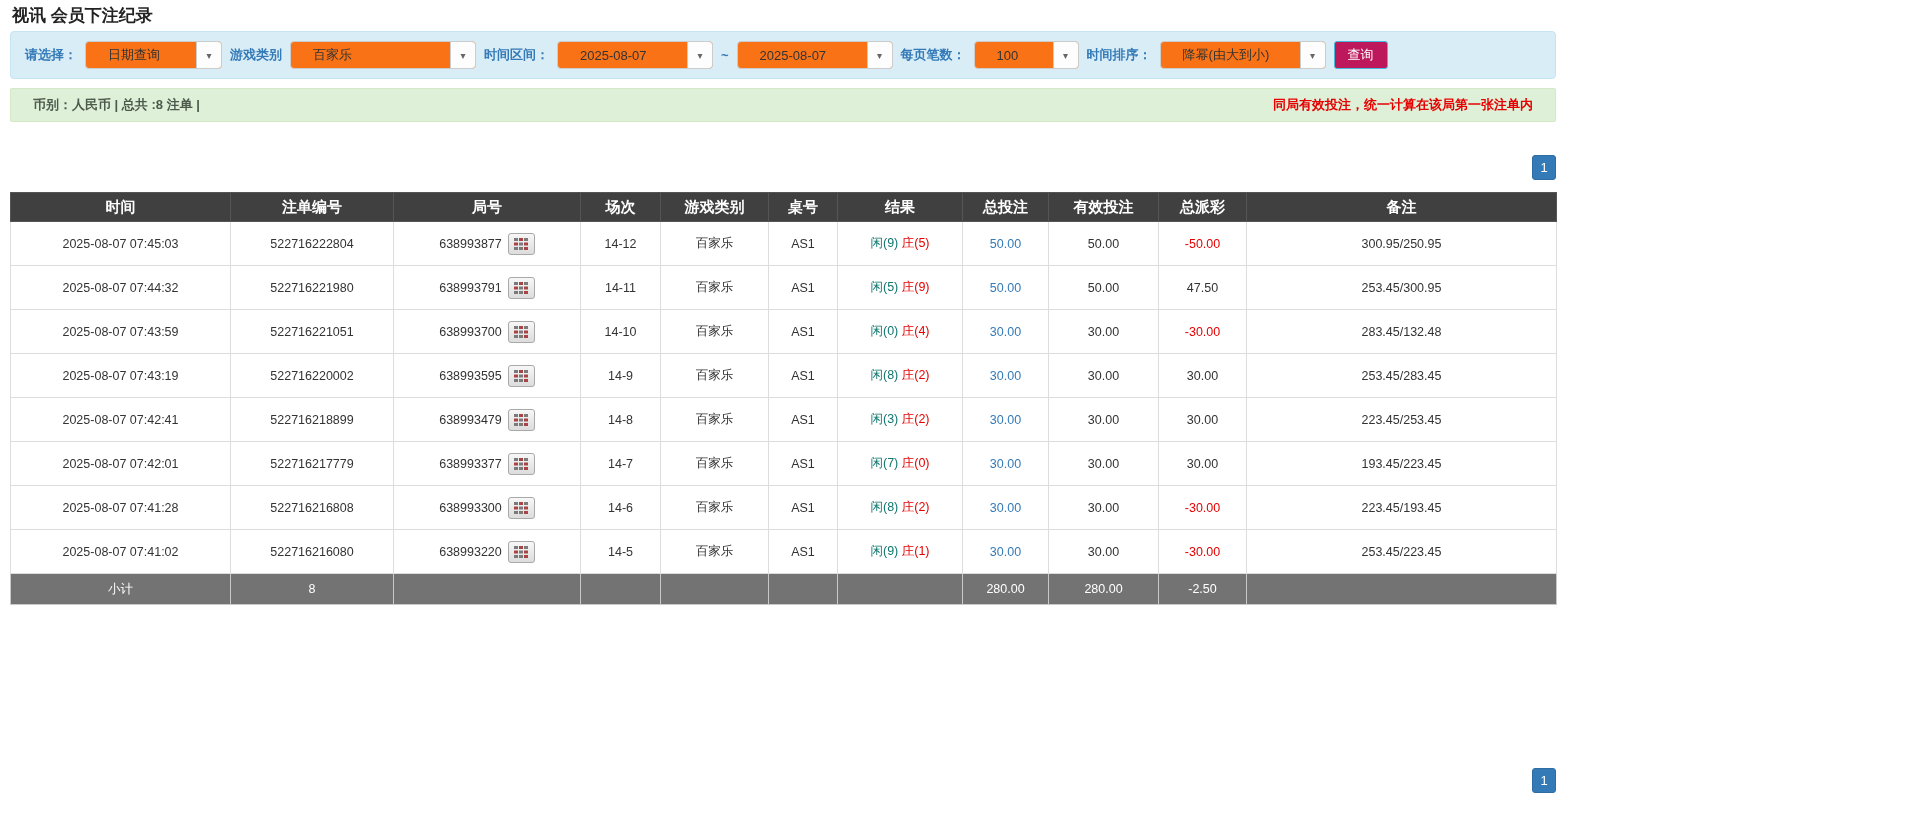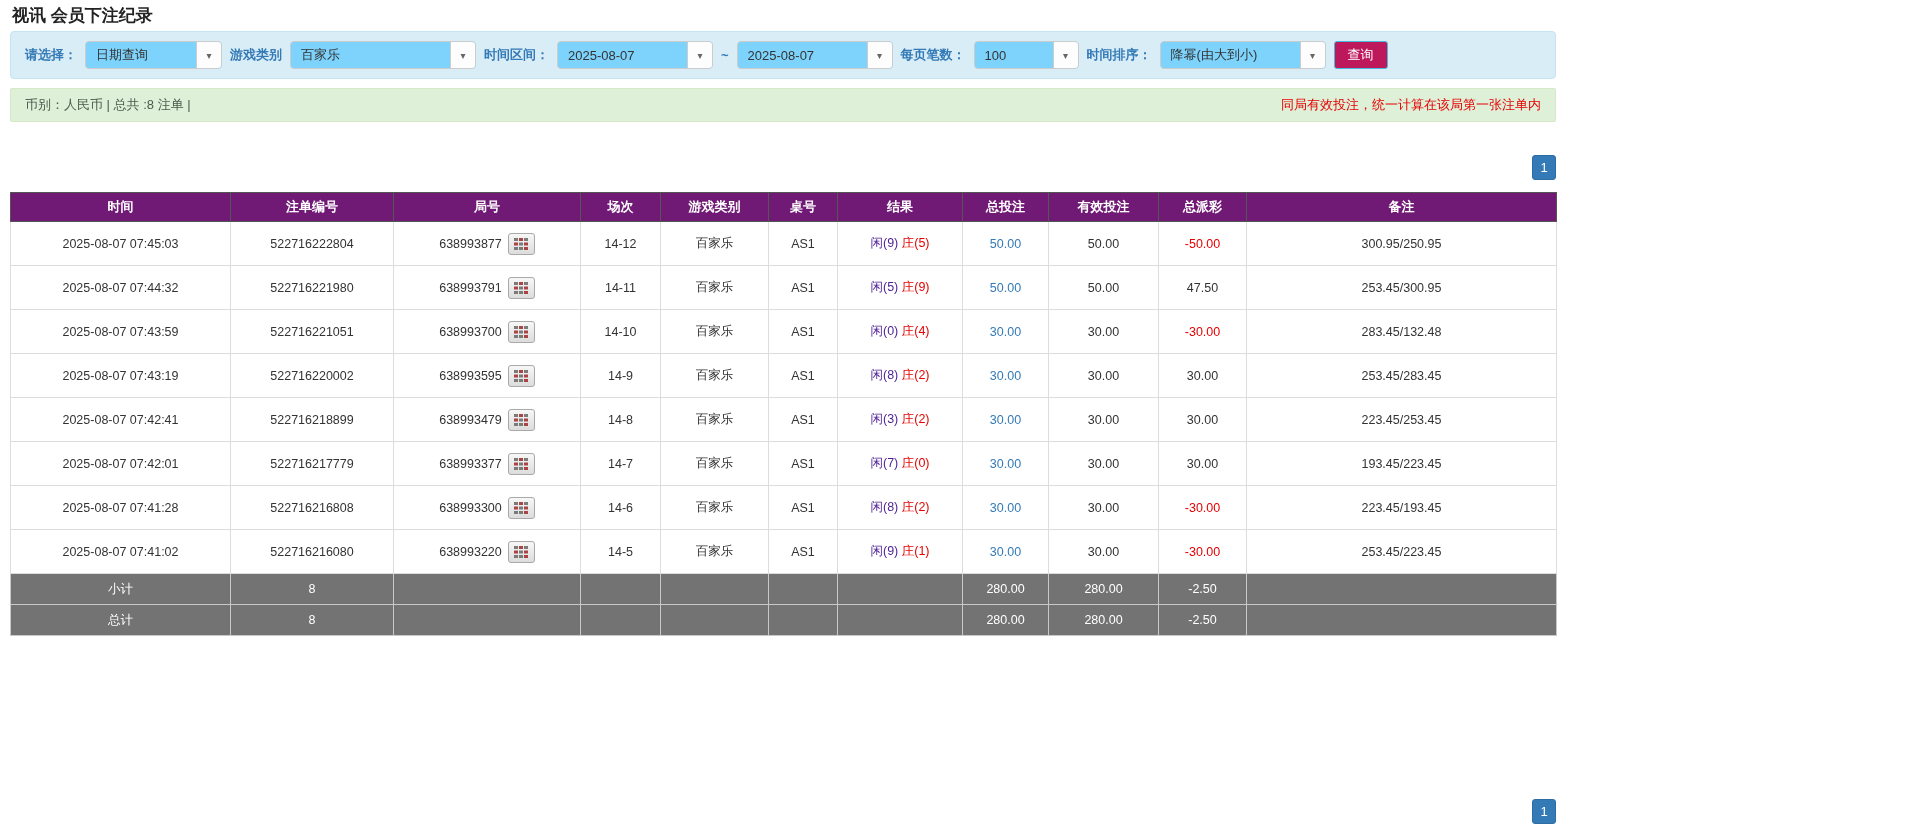--- a/index.html
+++ b/index.html
@@ -37,25 +37,26 @@
   .flabel {
     color: #337ab7;
     font-weight: bold;
     font-size: 13px;
     white-space: nowrap;
   }
   .combo {
     display: inline-flex;
     align-items: stretch;
     height: 28px;
-    background: #7dd3fc;
+    background: #f97316;
     border: 1px solid #ccc;
     border-radius: 4px;
     overflow: hidden;
     cursor: pointer;
+    padding-left: 12px;
   }
   .combo-text {
     display: flex;
     align-items: center;
     padding: 0 10px;
     font-size: 13px;
     color: #333;
     flex: 1;
     white-space: nowrap;
   }
@@ -91,22 +92,23 @@
   
   .summary-bar {
     margin-top: 9px;
     height: 34px;
     background: #dff0d8;
     border: 1px solid #d6e9c6;
     border-radius: 2px;
     display: flex;
     align-items: center;
     justify-content: space-between;
-    padding: 0 14px;
-    font-size: 13px;
+    padding: 0 22px;
+    font-size: 13px;
+    font-weight: bold;
   }
   .summary-left { color: #4c5a4c; }
   .summary-right { color: #e60000; }
 
   
   .pagination-row { display: flex; justify-content: flex-end; margin-top: 33px; }
   .pagination-bottom { display: flex; justify-content: flex-end; margin-top: 163px; }
   .page-btn {
     min-width: 24px;
     height: 25px;
@@ -123,24 +125,24 @@
   }
 
   
   table.data-table {
     margin-top: 12px;
     width: 100%;
     border-collapse: collapse;
     table-layout: fixed;
   }
   .data-table th {
-    background: #701a75;
+    background: #404040;
     color: #fff;
     font-weight: bold;
-    font-size: 13px;
+    font-size: 15px;
     height: 29px;
     text-align: center;
     border: 1px solid #555;
   }
   .data-table td {
     border: 1px solid #ddd;
     height: 44px;
     text-align: center;
     font-size: 12.5px;
     color: #333;
@@ -149,21 +151,21 @@
     white-space: nowrap;
   }
   tr.footer-row td {
     background: #737373;
     color: #fff;
     height: 31px;
     font-size: 12.5px;
     border: 1px solid #c9c9c9;
   }
   .neg { color: #e60000; }
-  .player { color: #4c1d95; }
+  .player { color: #0f766e; }
   .banker { color: #e60000; }
   .bet-link { color: #337ab7; text-decoration: none; cursor: pointer; }
   .round-wrap { display: inline-flex; align-items: center; gap: 6px; }
   .road-btn {
     display: inline-flex;
     align-items: center;
     justify-content: center;
     width: 27px;
     height: 22px;
     background: linear-gradient(#f7f7f7, #dcdcdc);
@@ -465,33 +467,20 @@
         <td></td>
         <td></td>
         <td></td>
         <td></td>
         <td></td>
         <td>280.00</td>
         <td>280.00</td>
         <td class="neg">-2.50</td>
         <td></td>
       </tr>
-      <tr class="footer-row">
-        <td>总计</td>
-        <td>8</td>
-        <td></td>
-        <td></td>
-        <td></td>
-        <td></td>
-        <td></td>
-        <td>280.00</td>
-        <td>280.00</td>
-        <td class="neg">-2.50</td>
-        <td></td>
-      </tr>
     </tbody>
   </table>
 
   <div class="pagination-bottom">
     <div class="page-btn">1</div>
   </div>
 
 </div>
 
 </body></html>

